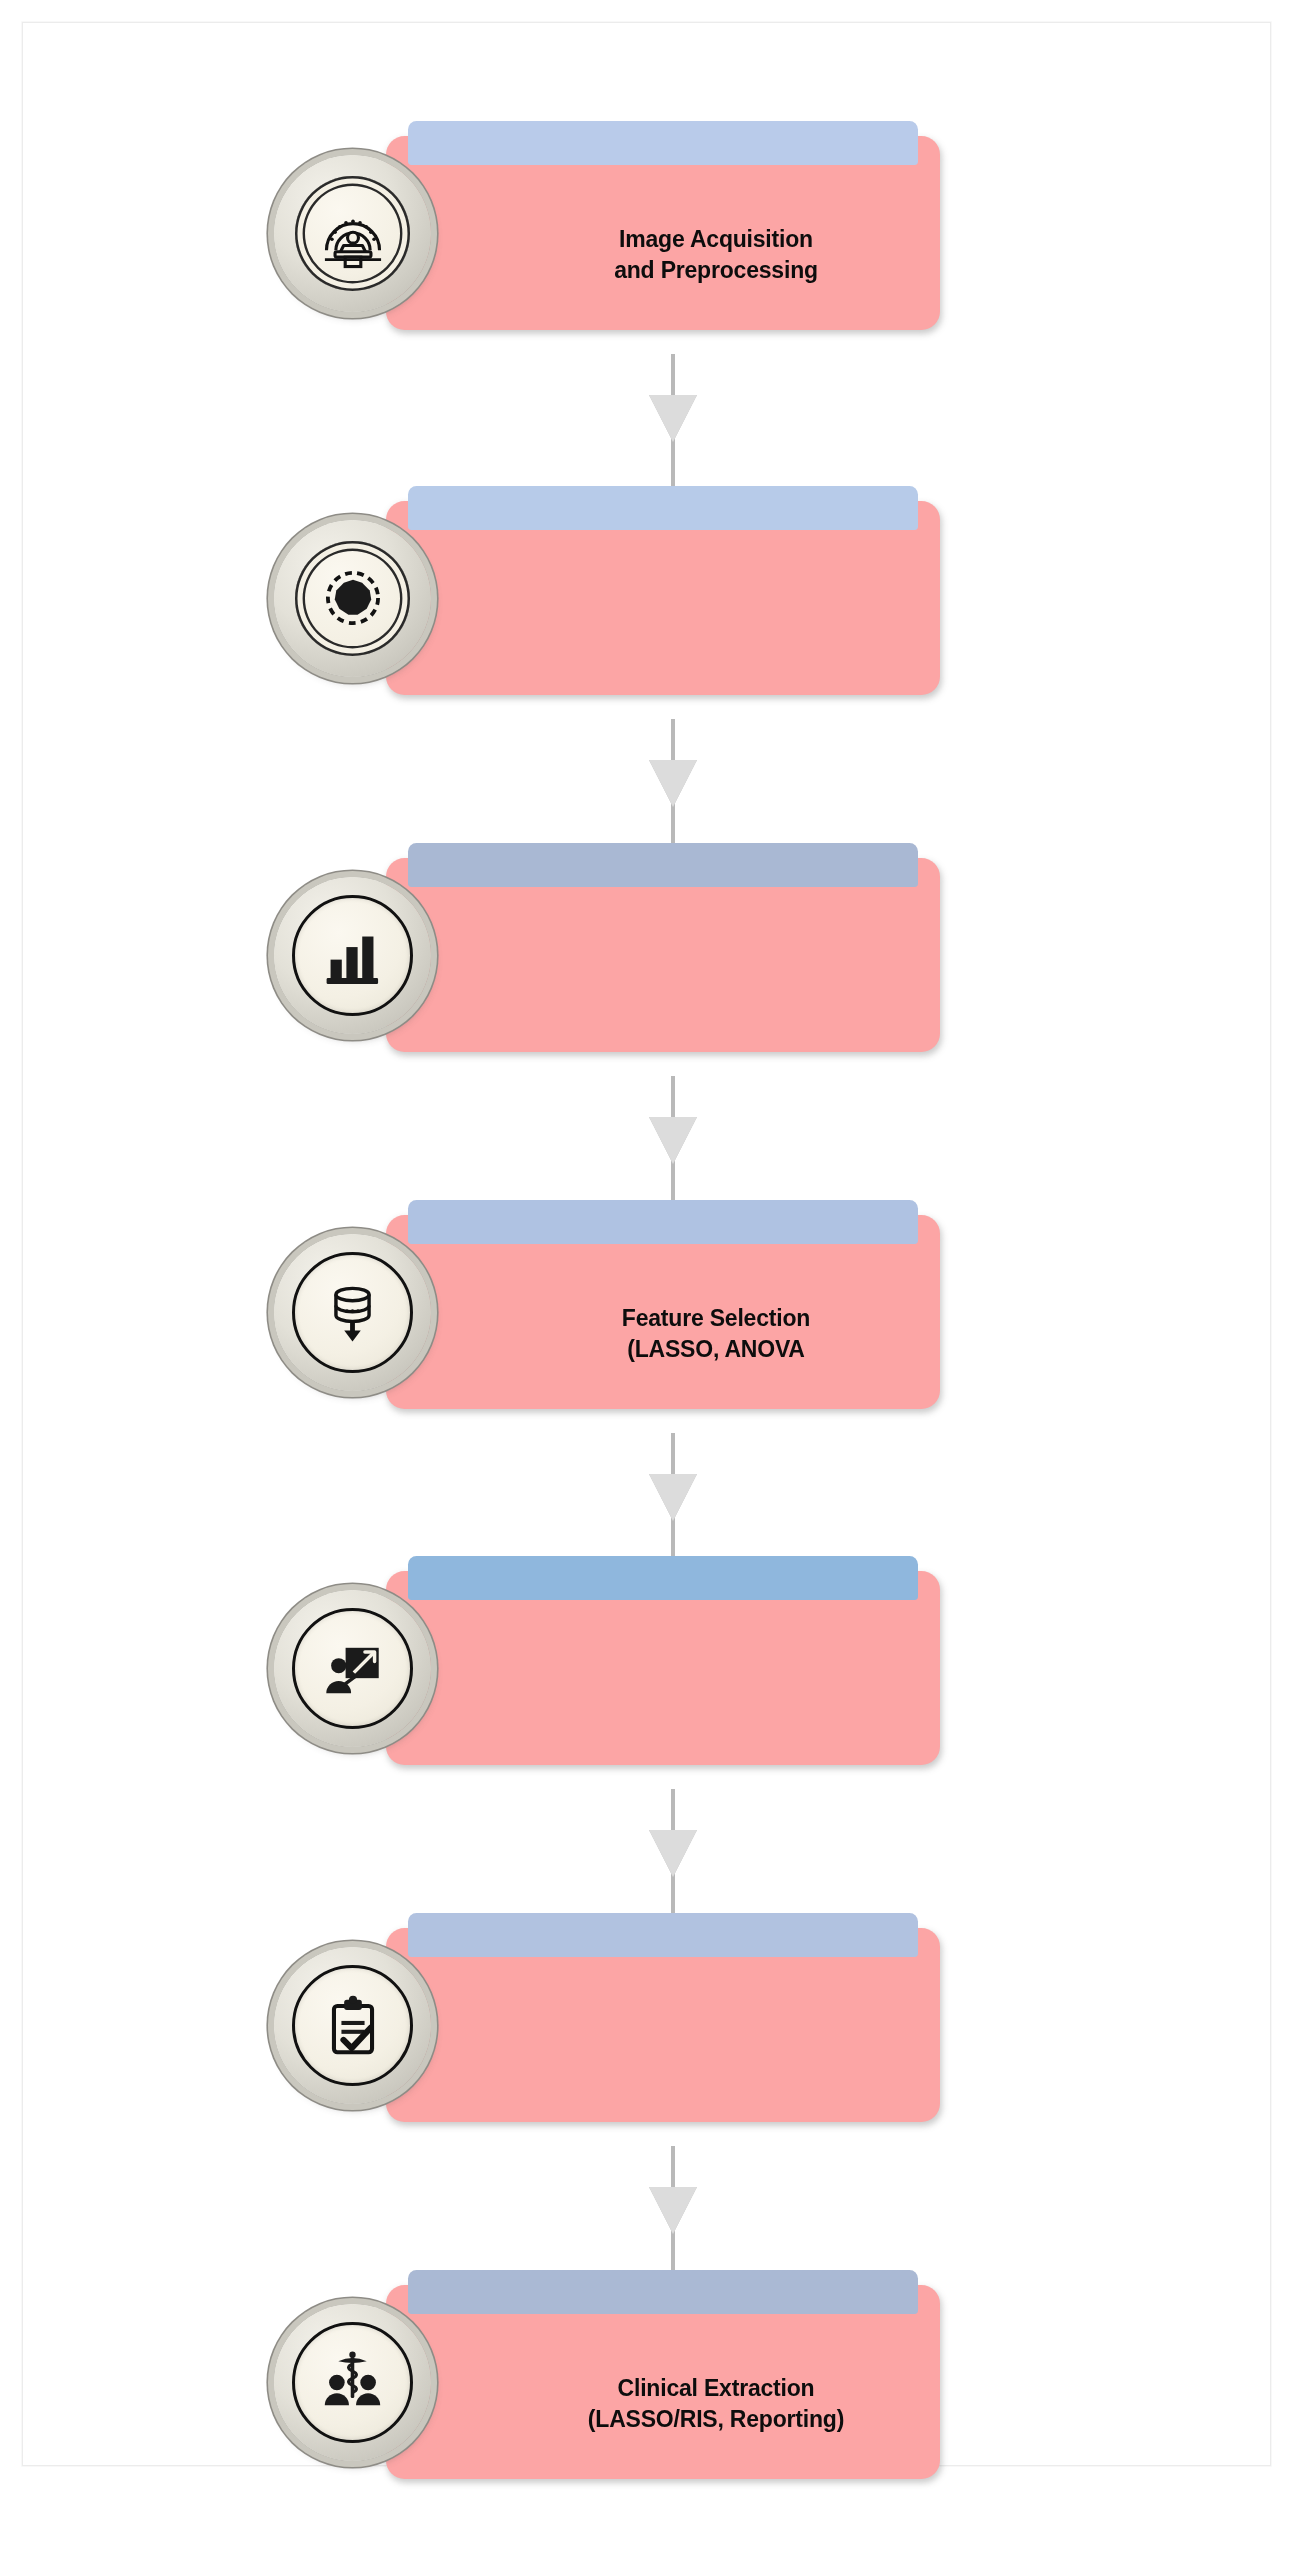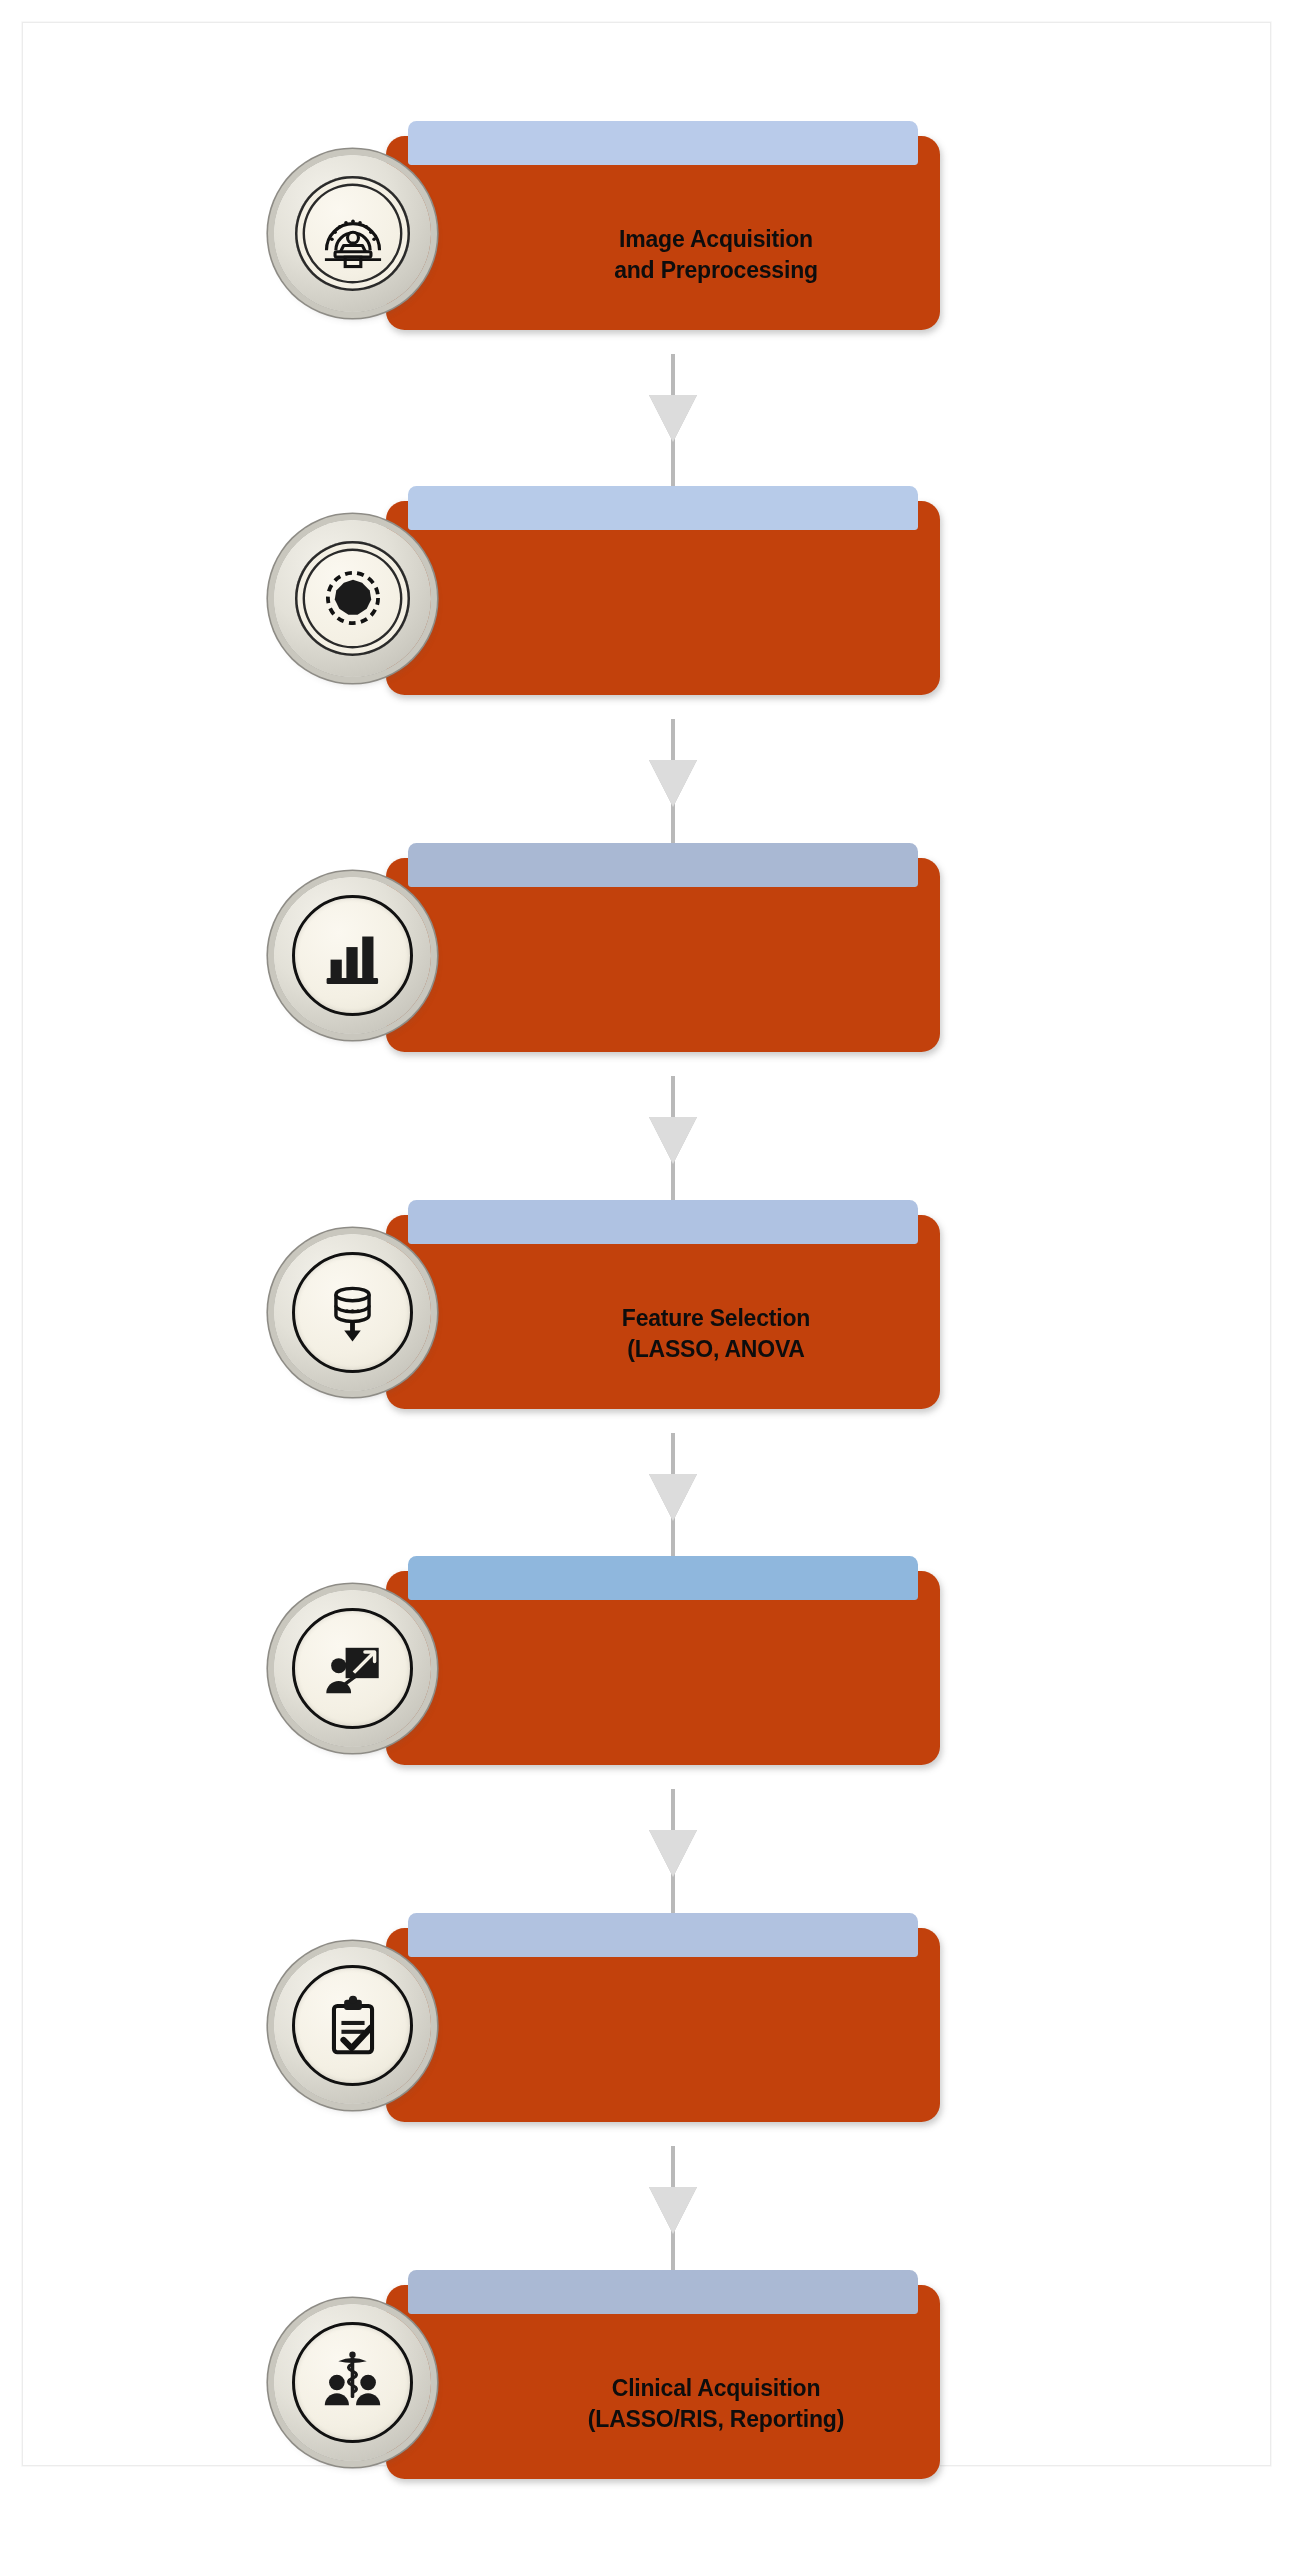--- a/index.html
+++ b/index.html
@@ -32,21 +32,21 @@
     position:absolute;
     left:363px;
     width:554px;
   }
 
   
   .card{
     position:absolute;
     left:0; top:0;
     width:554px; height:194px;
-    background:#c2410c;
+    background:#fca5a5;
     border-radius:18.6px;
     box-shadow:1.7px 3.4px 6px rgba(120,120,120,0.38);
     box-sizing:border-box;
   }
 
   
   .card-header{
     position:absolute;
     left:22px;
     top:-15px;
@@ -300,21 +300,21 @@
 
     <div class="connector" style="top:2123px;height:147px;">
       <div class="stem" style="height:147px;"></div>
       <div class="head" style="top:41px;"></div>
     </div>
 
     <div class="step" style="top:2262px;">
       <div class="card">
         <div class="card-header" style="background:#aab9d4;"></div>
         <div class="card-text">
-          <span class="line1">Clinical Acquisition</span>
+          <span class="line1">Clinical Extraction</span>
           <span class="line2">(LASSO/RIS, Reporting)</span>
         </div>
       </div>
       <div class="medallion">
         <div class="medallion-inner">
           <svg width="71" height="71" viewBox="0 0 100 100" aria-hidden="true">
             <g fill="#1b1b1b">
               <rect x="47.5" y="14" width="5" height="58" rx="2"></rect>
               <path d="M30 20 q20 -9 40 0 q-20 5 -40 0 z"></path>
               <circle cx="50" cy="11" r="4.5"></circle>

